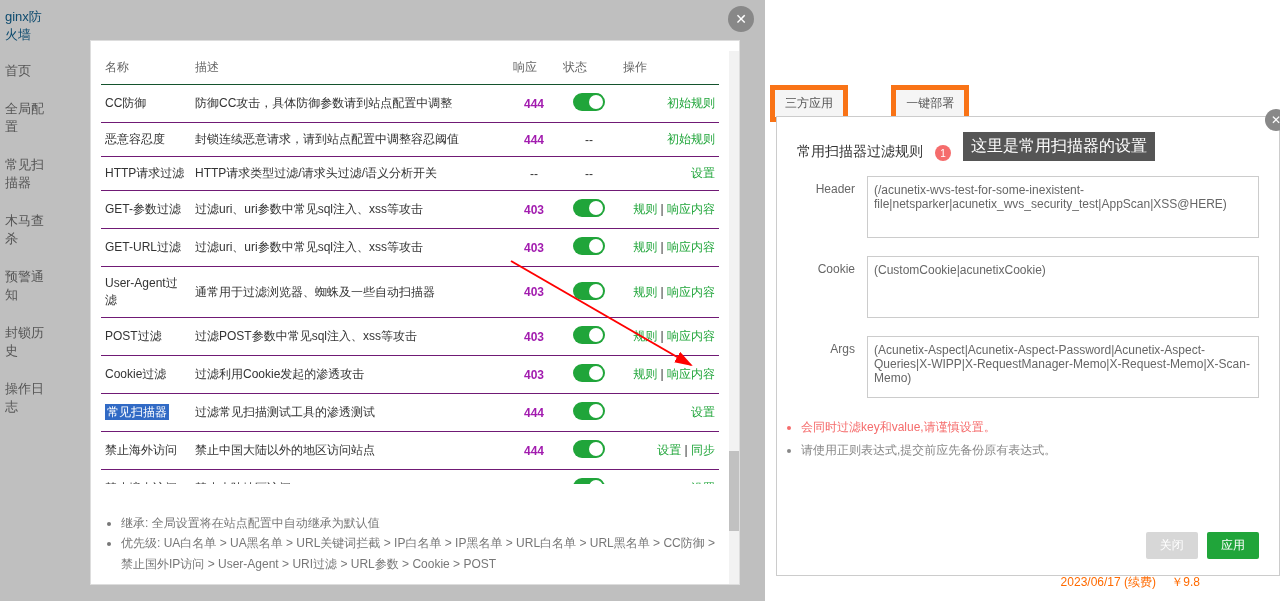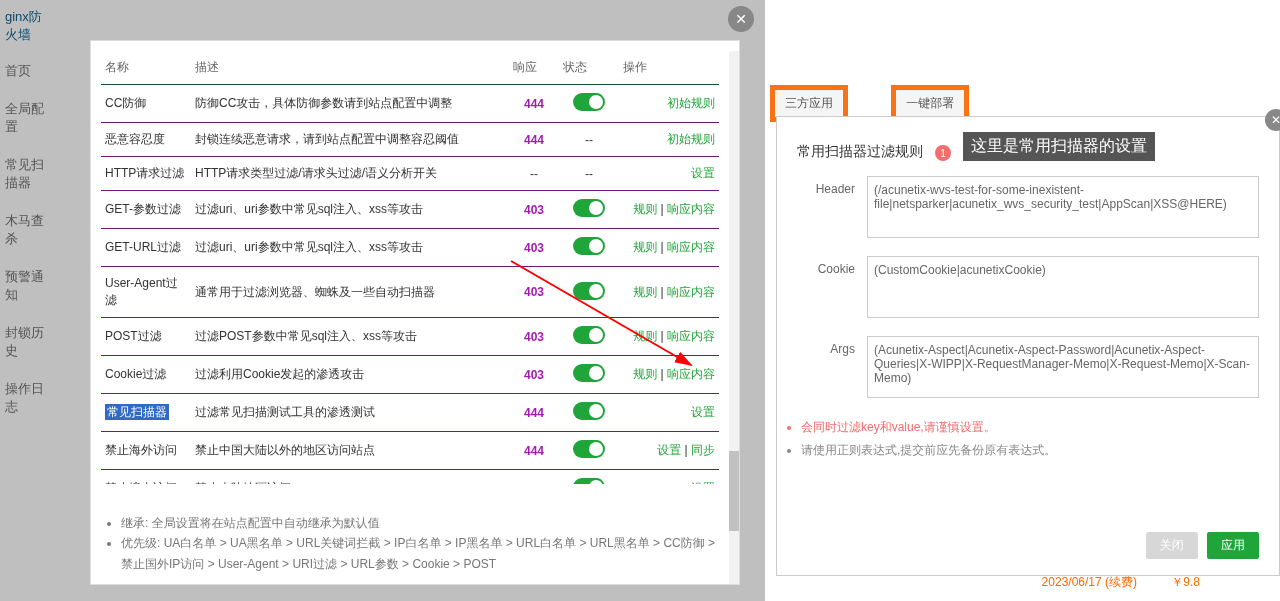--- a/index.html
+++ b/index.html
@@ -66,21 +66,21 @@
 .bg-side { position: absolute; right: 0; top: 160px; width: 6px; height: 30px; background: #20a53a; z-index: 2;}
 </style>
 </head>
 <body>
 
 <div class="bg-btns">
   <span>三方应用</span>
   <span>一键部署</span>
 </div>
 <div class="bg-side"></div>
-<span class="bg-price" style="right:143px;text-align:center;">2023/06/17 (续费)</span>
+<span class="bg-price" style="right:124px;text-align:center;">2023/06/17 (续费)</span>
 <span class="bg-price" style="right:80px;color:#ff6a00;">￥9.8</span>
 
 <div class="overlay"></div>
 
 <div class="sidebar">
   <div class="sidebar-title">ginx防火墙</div>
   <div class="sidebar-item">首页</div>
   <div class="sidebar-item">全局配置</div>
   <div class="sidebar-item">常见扫描器</div>
   <div class="sidebar-item">木马查杀</div>

